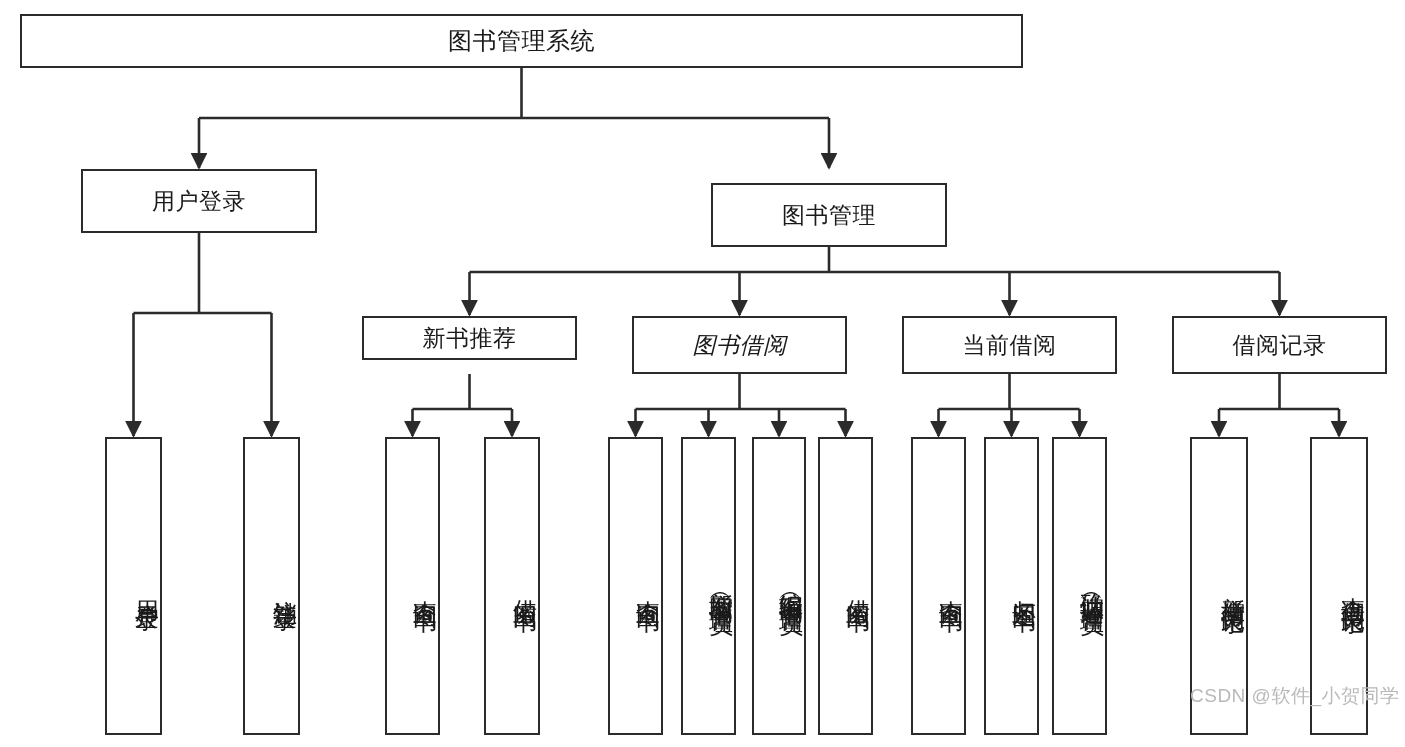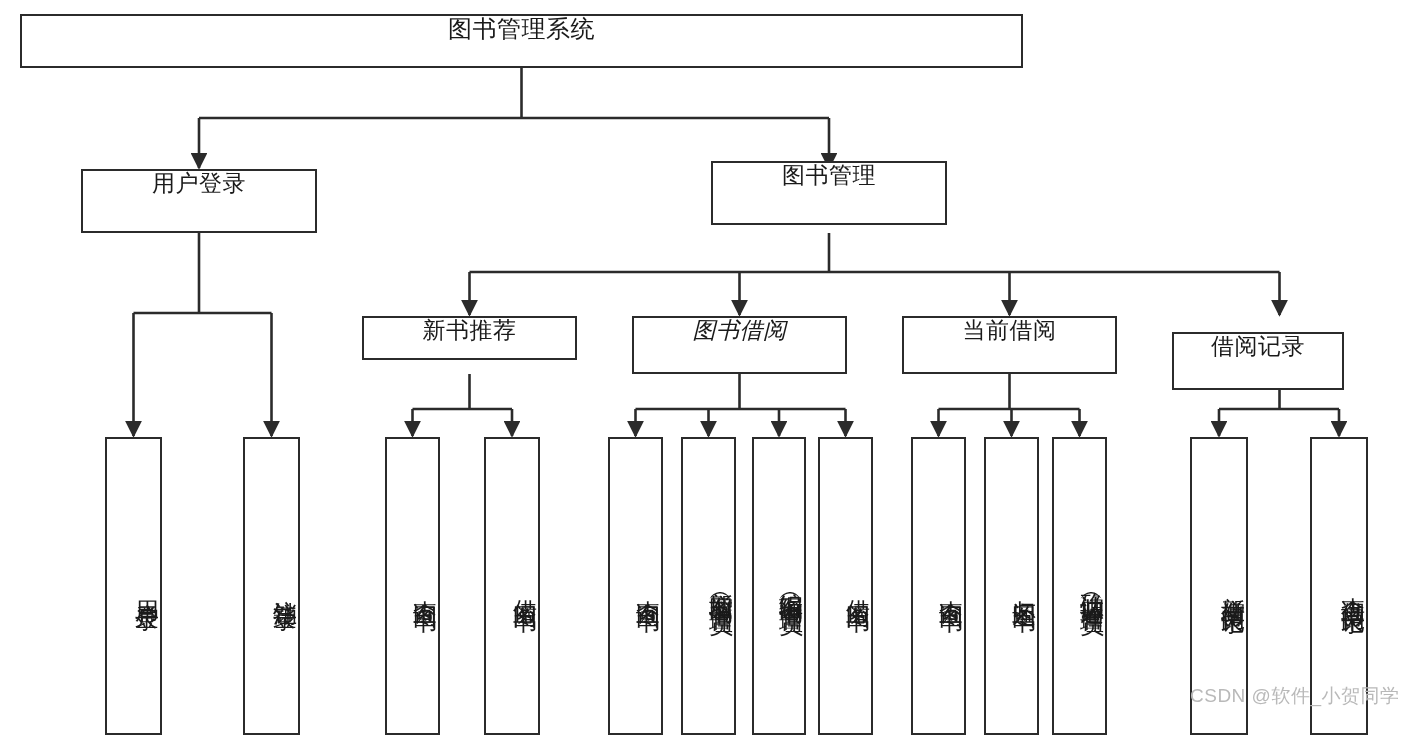--- a/index.html
+++ b/index.html
@@ -26,21 +26,21 @@
     height: 747px;
     pointer-events: none;
   }
   .node {
     position: absolute;
     box-sizing: border-box;
     border: 2.5px solid #2b2b2b;
     background: #ffffff;
     color: #1a1a1a;
     display: flex;
-    align-items: flex-start;
+    align-items: center;
     justify-content: center;
     text-align: center;
     line-height: 1.08;
   }
   .node.horiz {
     font-size: 23px;
     letter-spacing: 0.5px;
   }
   .node.vert {
     writing-mode: vertical-rl;
@@ -119,34 +119,34 @@
       </g>
   </svg>
 
   <div class="node horiz root" style="left: 20px; top: 14px; width: 1003px; height: 54px;">
     <span>图书管理系统</span>
   </div>
 
   <div class="node horiz" style="left: 81px; top: 169px; width: 236px; height: 64px;">
     <span>用户登录</span>
   </div>
-  <div class="node horiz" style="left: 711px; top: 161px; width: 236px; height: 64px;">
+  <div class="node horiz" style="left: 711px; top: 183px; width: 236px; height: 64px;">
     <span>图书管理</span>
   </div>
 
   <div class="node horiz" style="left: 362px; top: 316px; width: 215px; height: 44px;">
     <span>新书推荐</span>
   </div>
   <div class="node horiz" style="left: 632px; top: 316px; width: 215px; height: 58px; font-style: italic;">
     <span>图书借阅</span>
   </div>
   <div class="node horiz" style="left: 902px; top: 316px; width: 215px; height: 58px;">
     <span>当前借阅</span>
   </div>
-  <div class="node horiz" style="left: 1172px; top: 332px; width: 172px; height: 58px;">
+  <div class="node horiz" style="left: 1172px; top: 316px; width: 215px; height: 58px;">
     <span>借阅记录</span>
   </div>
 
   <div class="node vert" style="left: 105px; top: 437px; width: 57px; height: 298px;">
     <span class="vtxt">用户登录</span>
   </div>
   <div class="node vert" style="left: 243px; top: 437px; width: 57px; height: 298px;">
     <span class="vtxt">注销登录</span>
   </div>
 

